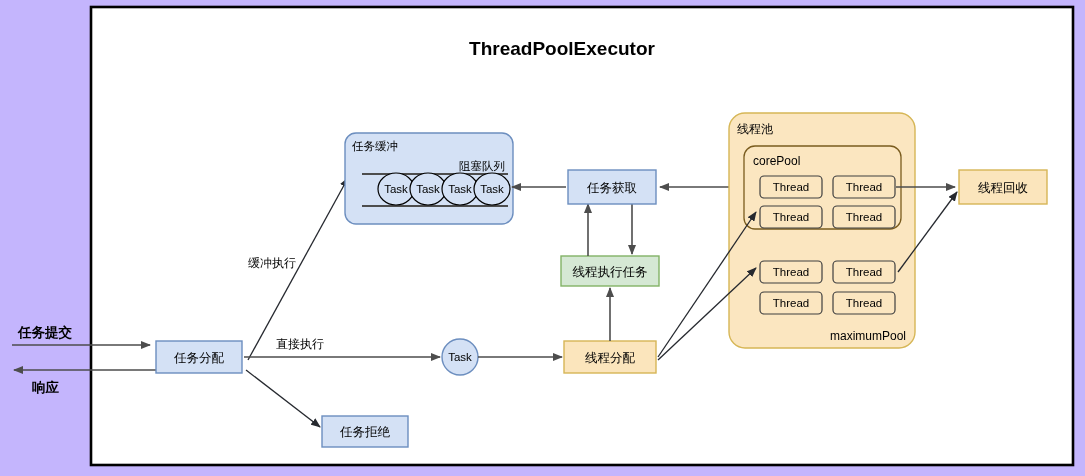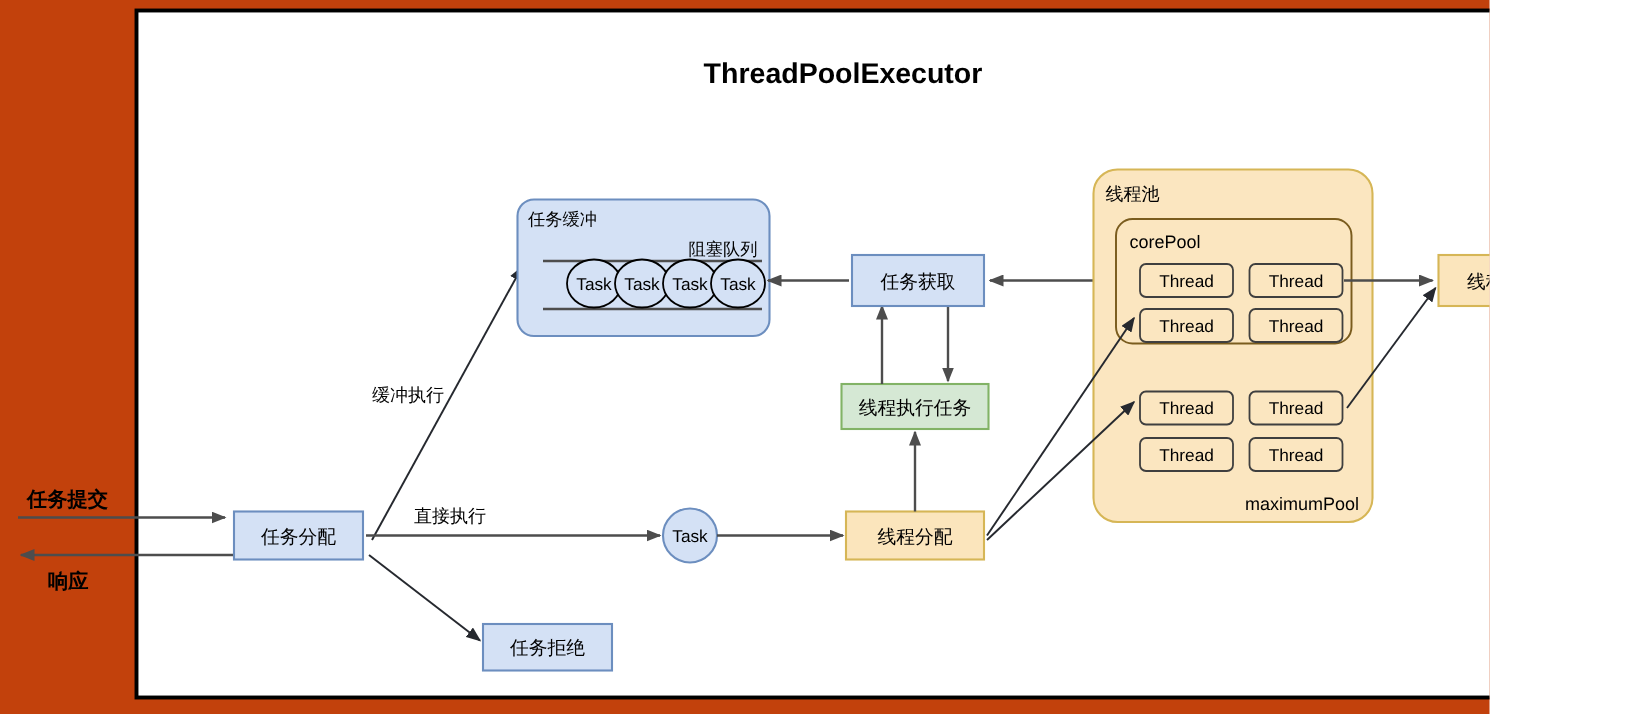--- a/index.html
+++ b/index.html
@@ -3,23 +3,23 @@
 <meta charset="utf-8">
 <style>
   html, body {
     margin: 0;
     padding: 0;
     background: #ffffff;
     font-family: "Liberation Sans", "DejaVu Sans", sans-serif;
   }
   #stage {
     position: relative;
-    width: 993px;
+    width: 1085px;
     height: 476px;
-    background: #c2410c;
+    background: #c4b5fd;
     overflow: hidden;
   }
   svg.diagram {
     position: absolute;
     left: 0;
     top: 0;
     width: 1085px;
     height: 476px;
   }
   text {

